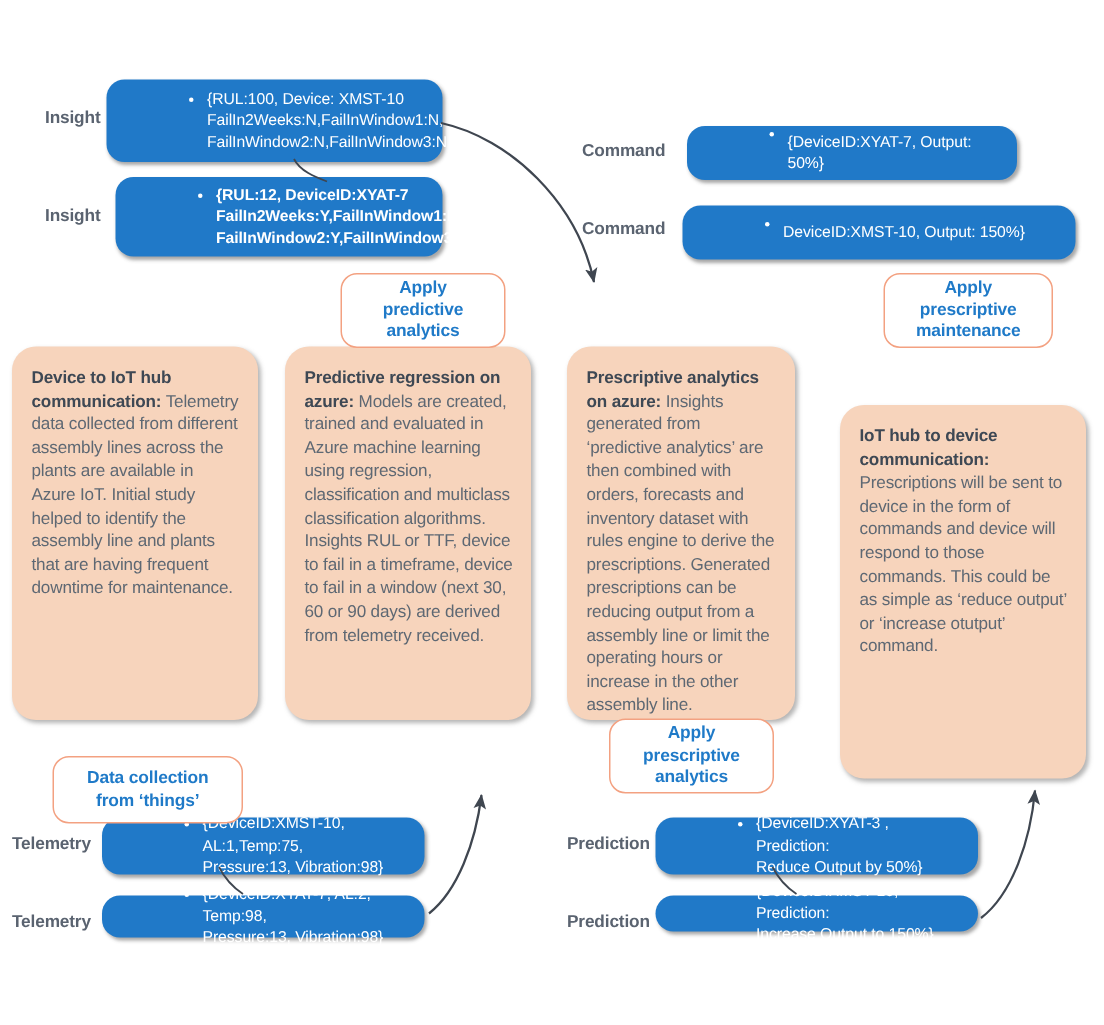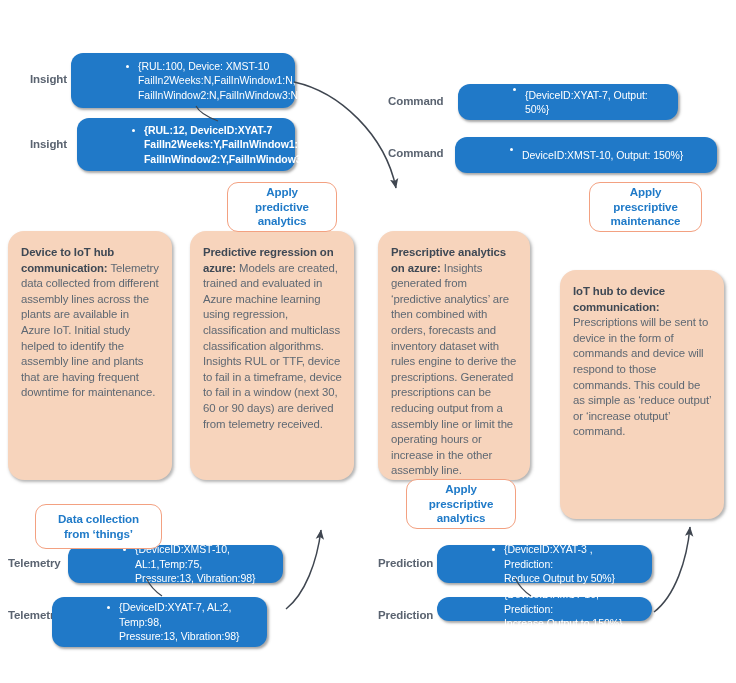--- a/index.html
+++ b/index.html
@@ -215,21 +215,21 @@
   <div class="side-label" style="left:8px; top:557px;">Telemetry</div>
   <div class="pill" style="left:68px; top:545px; width:215px; height:38px;">
     <div class="bullet-row">
       <span class="dot"></span>
       <span class="ptext">{DeviceID:XMST-10, AL:1,Temp:75,
 Pressure:13, Vibration:98}</span>
     </div>
   </div>
 
   <div class="side-label" style="left:8px; top:609px;">Telemetry</div>
-  <div class="pill" style="left:52px; top:597px; width:215px; height:50px;">
+  <div class="pill" style="left:68px; top:597px; width:215px; height:28px;">
     <div class="bullet-row">
       <span class="dot"></span>
       <span class="ptext">{DeviceID:XYAT-7, AL:2, Temp:98,
 Pressure:13, Vibration:98}</span>
     </div>
   </div>
 
   <div class="side-label" style="left:378px; top:557px;">Prediction</div>
   <div class="pill" style="left:437px; top:545px; width:215px; height:38px;">
     <div class="bullet-row">

